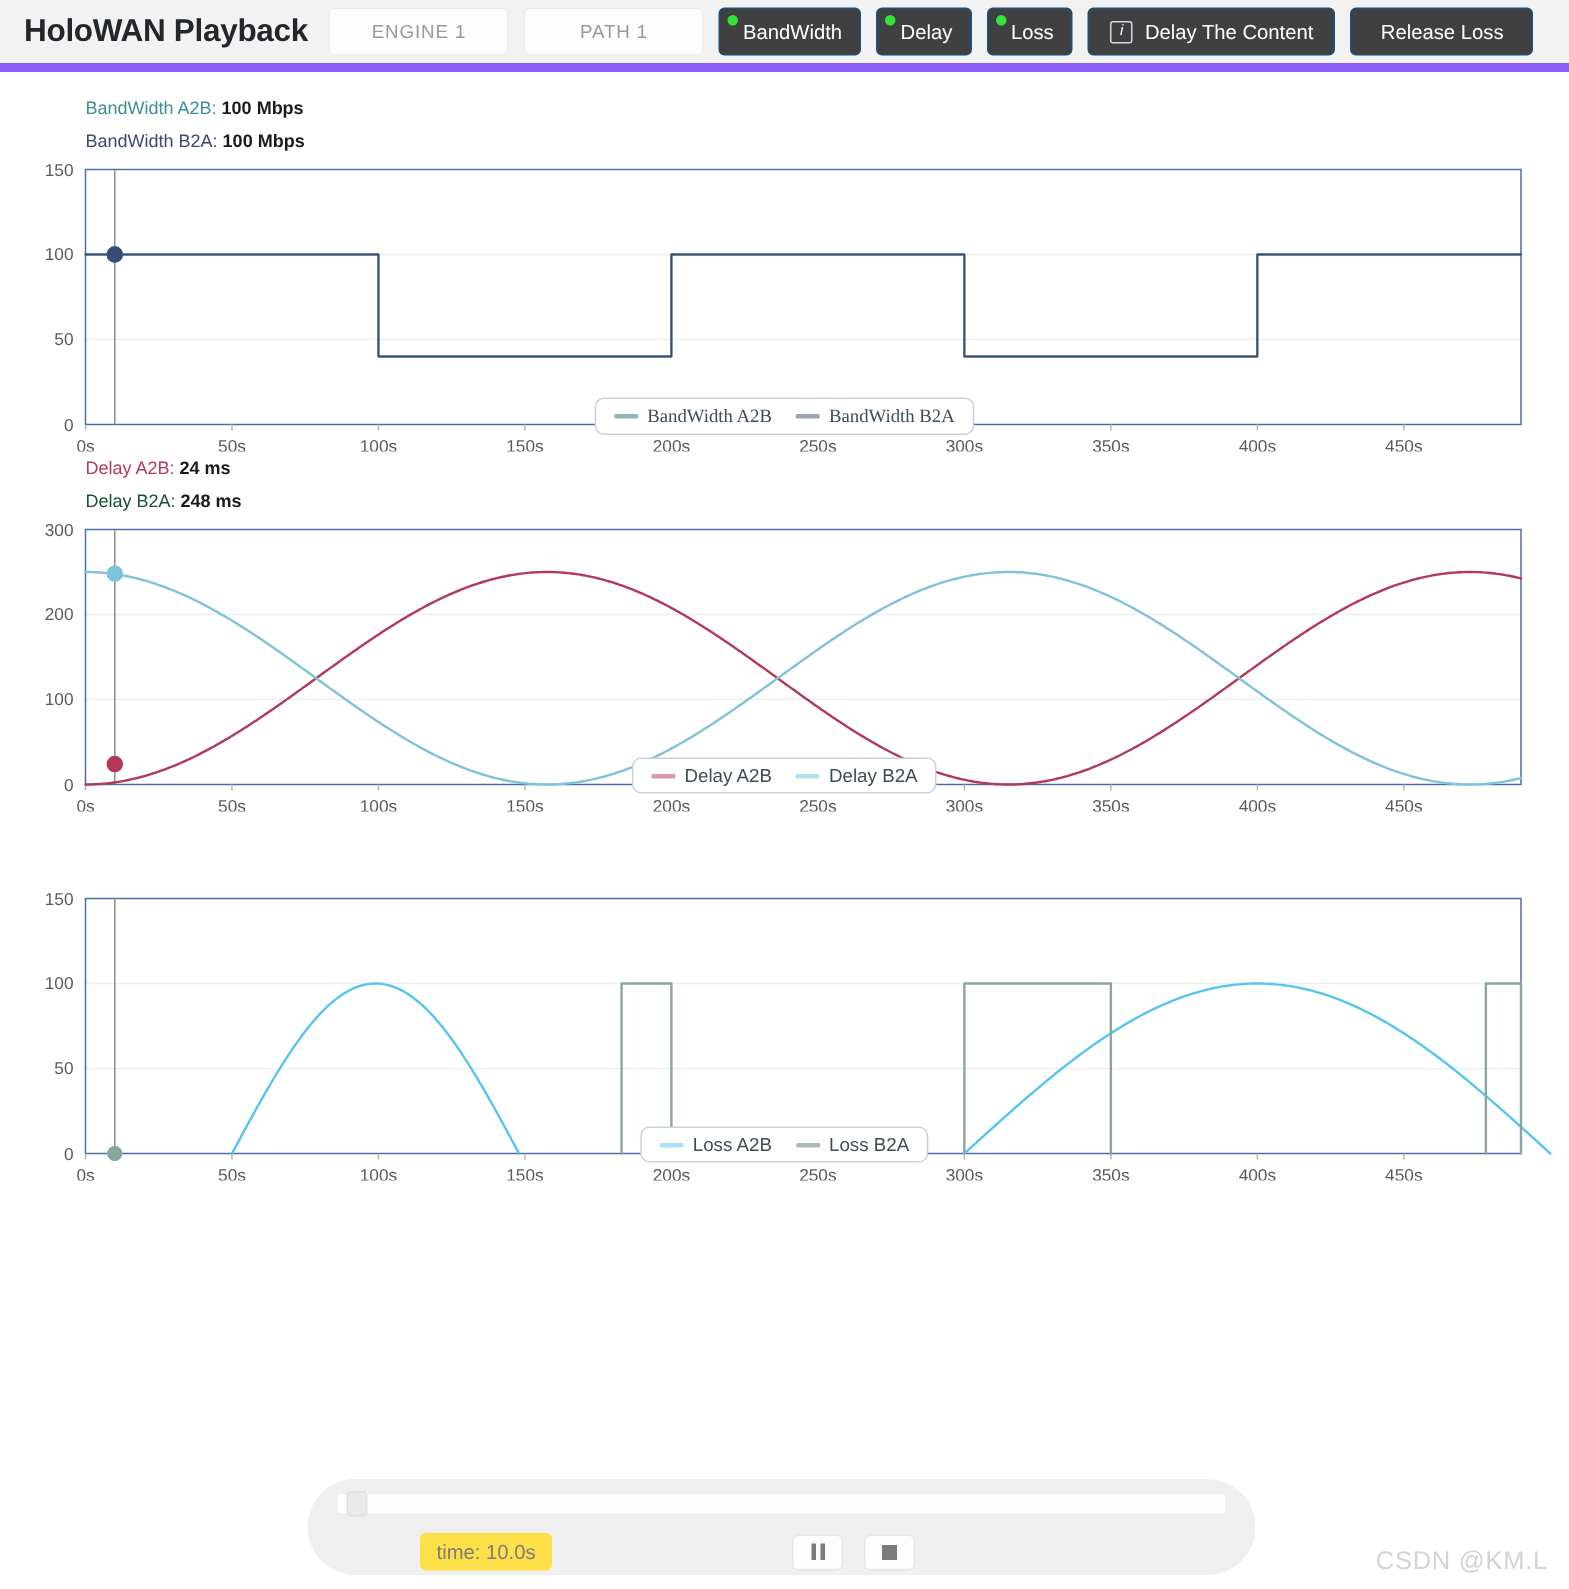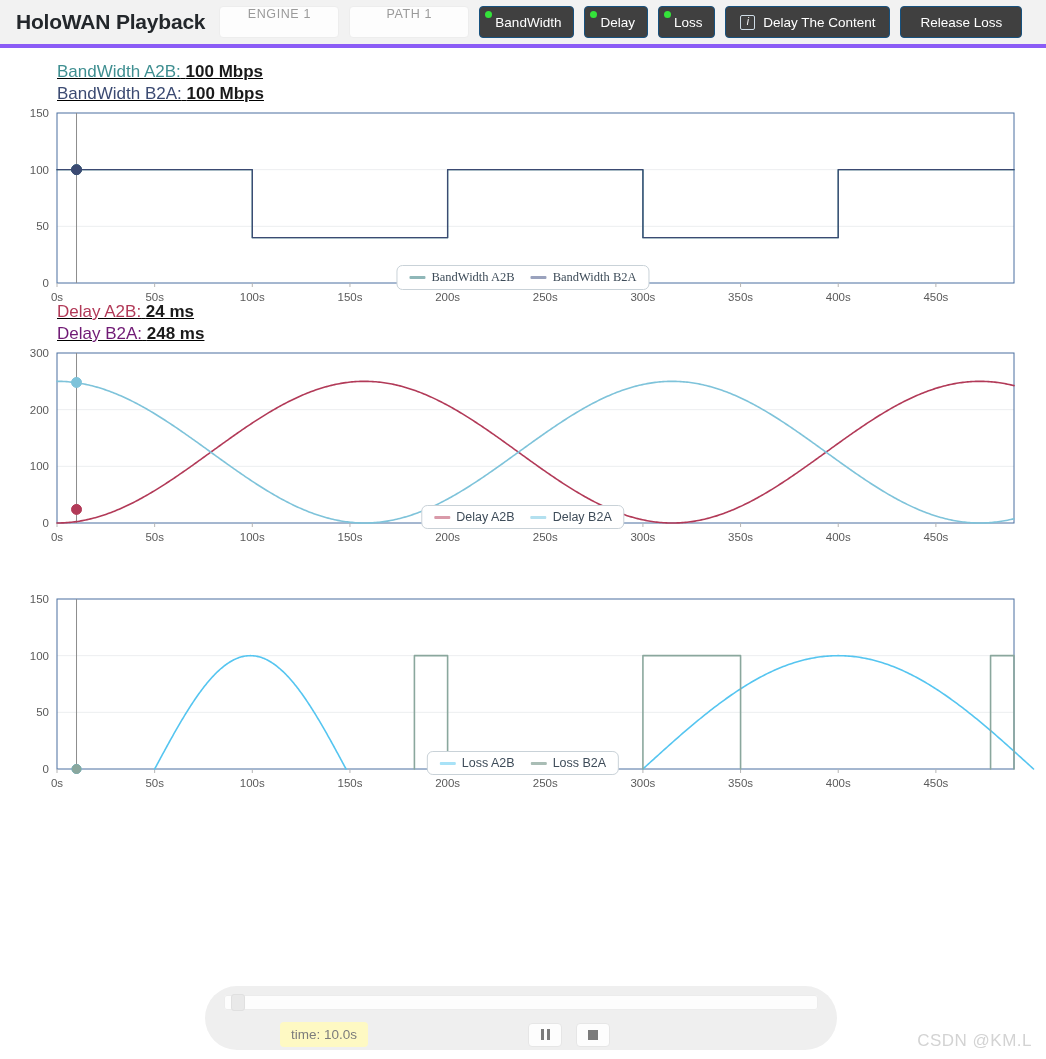--- a/index.html
+++ b/index.html
@@ -9,21 +9,21 @@
     width: 1046px; height: 1059px;
     background: #ffffff;
     font-family: "Liberation Sans", sans-serif;
     overflow: hidden;
   }
 
   
   .topbar {
     height: 48px;
     background: #f2f2f2;
-    border-bottom: 4px solid #8b5cf6;
+    border-bottom: 6px solid #8b5cf6;
     display: flex;
     align-items: center;
     padding: 0 12px 0 16px;
     gap: 0;
   }
   .app-title {
     font-size: 21px;
     font-weight: bold;
     color: #23272b;
     letter-spacing: -0.2px;
@@ -33,20 +33,21 @@
   .pill {
     height: 32px;
     min-width: 120px;
     background: #fdfdfd;
     border: 1px solid #ededed;
     border-radius: 4px;
     color: #9a9a9a;
     font-size: 12.5px;
     letter-spacing: 0.6px;
     display: flex;
+    align-items: center;
     justify-content: center;
     margin-right: 10px;
     user-select: none;
   }
   .btn {
     height: 32px;
     background: #404040;
     border: 1px solid #17527f;
     border-radius: 4px;
     color: #ffffff;
@@ -83,21 +84,21 @@
   }
   .btn.wide { min-width: 165px; }
   .btn.release { min-width: 122px; }
 
   
   .panel { position: relative; }
   .readout {
     padding-left: 57px;
     line-height: 22px;
   }
-  .readout .row { font-size: 17px; white-space: nowrap; text-decoration: underline; }
+  .readout .row { font-size: 12px; white-space: nowrap; }
   .readout .lbl  { font-weight: normal; }
   .readout .val  { font-weight: bold; color: #1a1a1a; }
 
   .chartwrap { position: relative; margin-left: 0; }
   svg.chart { display: block; }
 
   .legend {
     position: absolute;
     left: 50%;
     transform: translateX(-50%);
@@ -147,21 +148,21 @@
     cursor: pointer;
   }
   .ctrls {
     margin-top: 12px;
     width: 594px;
     display: flex;
     align-items: center;
   }
   .timebadge {
     margin-left: 56px;
-    background: #fef9c3;
+    background: #fde047;
     color: #7c7c7c;
     font-size: 13.5px;
     border-radius: 4px;
     padding: 5px 11px;
     white-space: nowrap;
   }
   .sqbtn {
     width: 34px; height: 24px;
     background: #fdfdfd;
     border: 1px solid #e6e6e6;
@@ -279,21 +280,21 @@
   </div>
 </div>
 
 <div class="panel" style="">
   <div class="readout">
     <div class="row">
       <span class="lbl" style="color:#b23a58">Delay A2B:</span>
       <span class="val">24 ms</span>
     </div>
     <div class="row">
-      <span class="lbl" style="color:#701a75">Delay B2A:</span>
+      <span class="lbl" style="color:#14532d">Delay B2A:</span>
       <span class="val">248 ms</span>
     </div>
   </div>
   <div class="chartwrap">
     <svg class="chart" id="svg-delay" width="1046" height="196">
         <line x1="57" x2="1014" y1="121.33333333333334" y2="121.33333333333334" stroke="#eceef0" stroke-width="1"></line>
         <line x1="57" x2="1014" y1="64.66666666666667" y2="64.66666666666667" stroke="#eceef0" stroke-width="1"></line>
         <rect x="57" y="8" width="957" height="170" fill="none" stroke="#4a6fa0" stroke-width="1"></rect>
         <text x="49" y="182" text-anchor="end" font-size="11.5" fill="#5a5a5a" font-family="&quot;Liberation Sans&quot;, sans-serif">0</text>
         <text x="49" y="125.33333333333334" text-anchor="end" font-size="11.5" fill="#5a5a5a" font-family="&quot;Liberation Sans&quot;, sans-serif">100</text>

